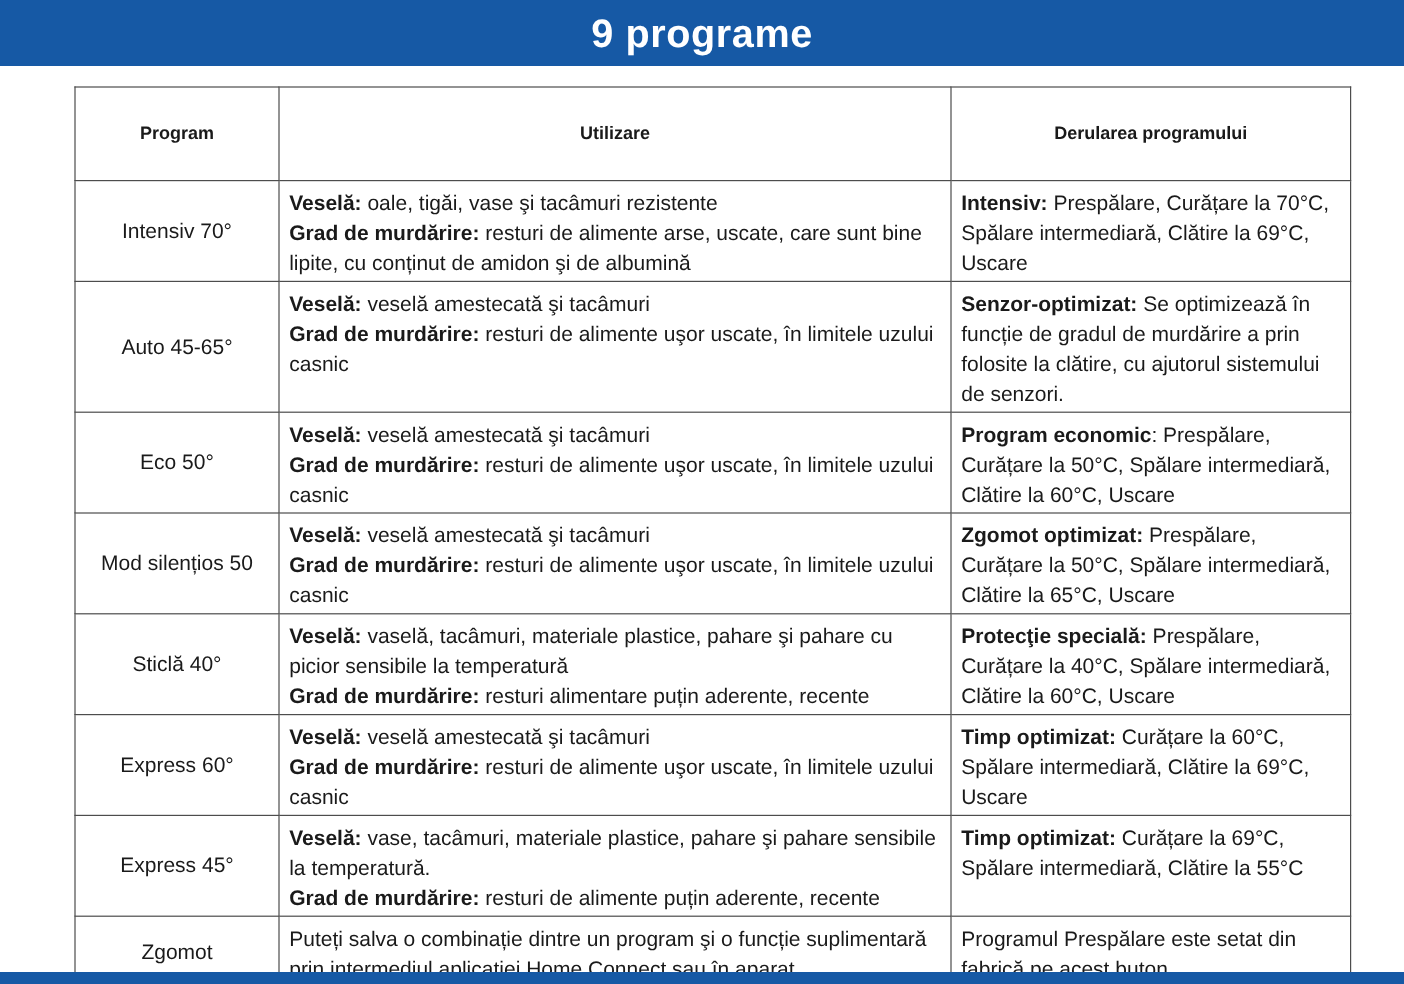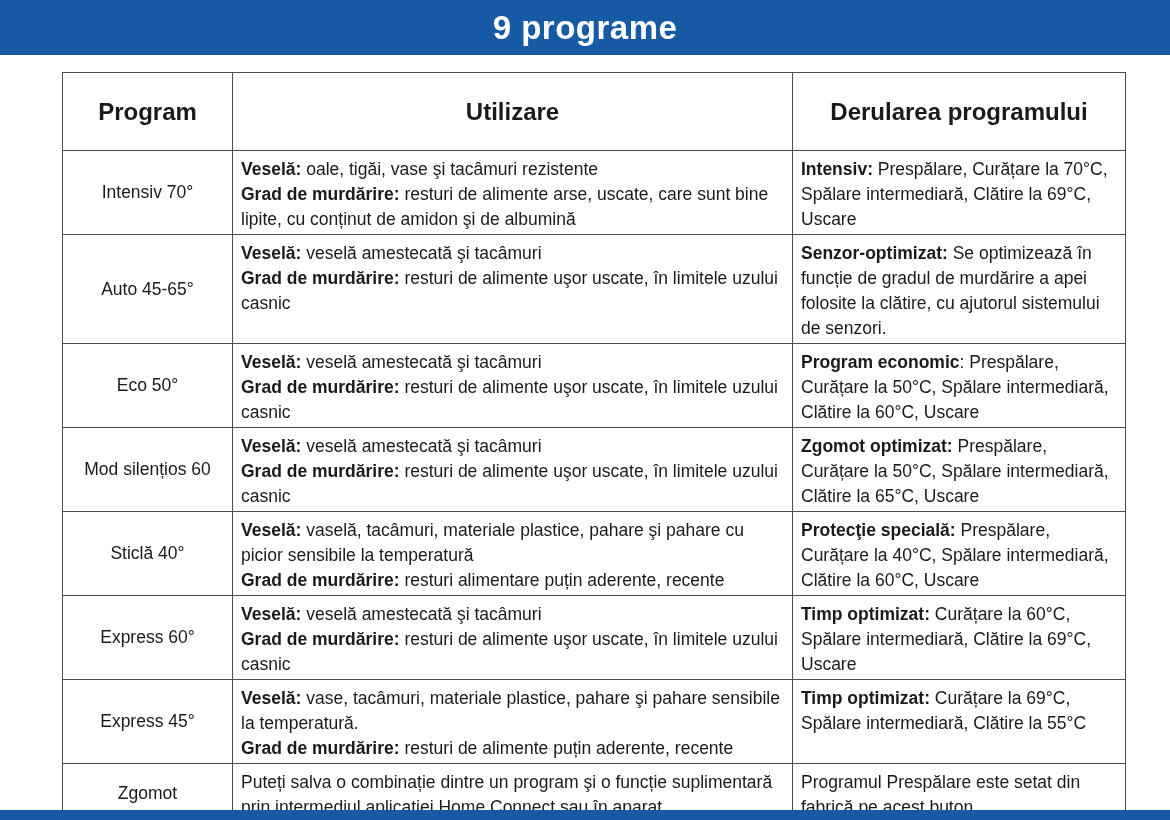--- a/index.html
+++ b/index.html
@@ -39,21 +39,21 @@
     table-layout: fixed;
   }
   col.c-program  { width: 170px; }
   col.c-usage    { width: 560px; }
   col.c-derulare { width: 333px; }
   th, td {
     border: 1px solid #4d4d4d;
   }
   th {
     height: 77px;
-    font-size: 24px;
+    font-size: 15px;
     font-weight: bold;
     text-align: center;
     vertical-align: middle;
     padding: 0 6px;
   }
   .cell {
     font-size: 17.5px;
     line-height: 25px;
     padding: 6px 8px 2px 8px;
     vertical-align: top;
@@ -112,35 +112,35 @@
               <div class="para"><b>Intensiv:</b><span>  Prespălare, Curățare la 70°C, Spălare intermediară, Clătire la 69°C, Uscare</span></div>
             </td>
           </tr>
           <tr>
             <td class="cell program">Auto 45-65°</td>
             <td class="cell">
               <div class="para"><b>Veselă:</b><span> veselă amestecată şi tacâmuri</span></div>
               <div class="para"><b>Grad de murdărire:</b><span> resturi de alimente uşor uscate, în limitele uzului casnic</span></div>
             </td>
             <td class="cell">
-              <div class="para"><b>Senzor-optimizat:</b><span> Se optimizează în funcție de gradul de murdărire a apei folosite la clătire, cu ajutorul sistemului de senzori.</span></div>
+              <div class="para"><b>Senzor-optimizat:</b><span> Se optimizează în funcție de gradul de murdărire a prin folosite la clătire, cu ajutorul sistemului de senzori.</span></div>
             </td>
           </tr>
           <tr>
             <td class="cell program">Eco 50°</td>
             <td class="cell">
               <div class="para"><b>Veselă:</b><span> veselă amestecată şi tacâmuri</span></div>
               <div class="para"><b>Grad de murdărire:</b><span> resturi de alimente uşor uscate, în limitele uzului casnic</span></div>
             </td>
             <td class="cell">
               <div class="para"><b>Program economic</b><span>: Prespălare, Curățare la 50°C, Spălare intermediară, Clătire la 60°C, Uscare</span></div>
             </td>
           </tr>
           <tr>
-            <td class="cell program">Mod silențios 60</td>
+            <td class="cell program">Mod silențios 50</td>
             <td class="cell">
               <div class="para"><b>Veselă:</b><span> veselă amestecată şi tacâmuri</span></div>
               <div class="para"><b>Grad de murdărire:</b><span> resturi de alimente uşor uscate, în limitele uzului casnic</span></div>
             </td>
             <td class="cell">
               <div class="para"><b>Zgomot optimizat:</b><span> Prespălare, Curățare la 50°C, Spălare intermediară, Clătire la 65°C, Uscare</span></div>
             </td>
           </tr>
           <tr>
             <td class="cell program">Sticlă 40°</td>

